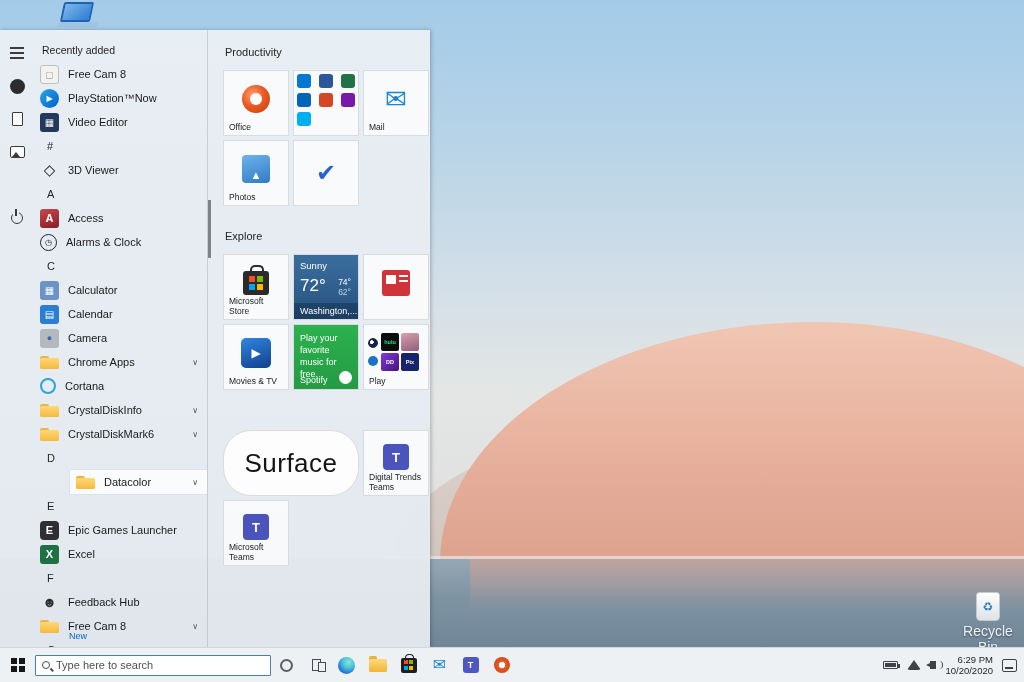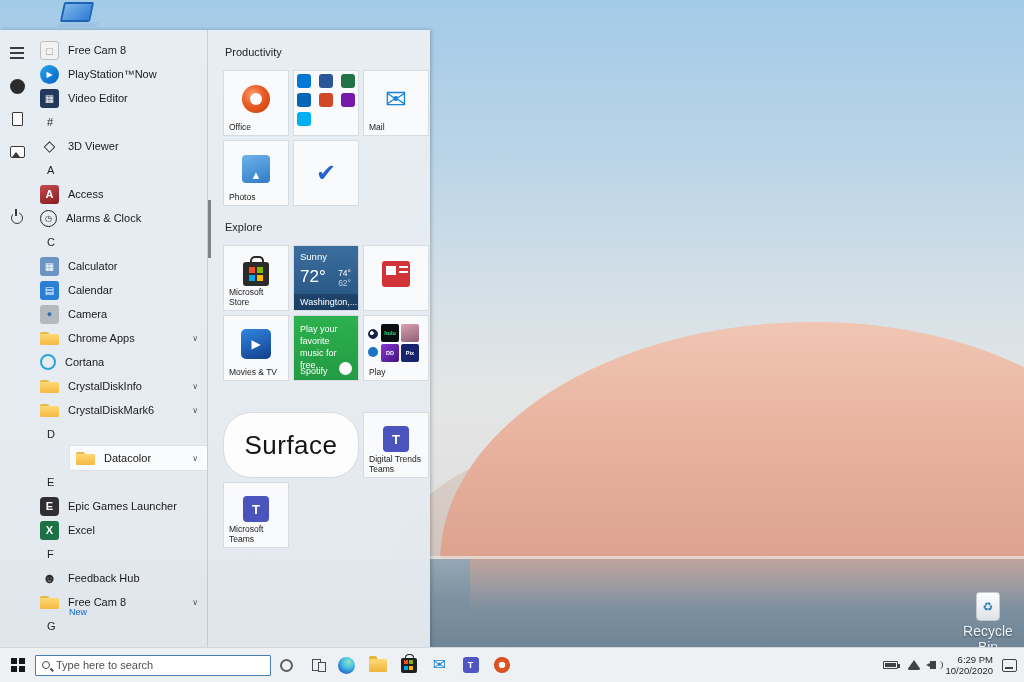--- a/index.html
+++ b/index.html
@@ -63,21 +63,21 @@
   .ai-excel-icon { background:#1e7145; }
   .ai-feedback-hub-icon { color:#2d2d2d; font-size:14px; font-weight:normal; }
   .folder-ic { width:19px; height:19px; margin-right:9px; flex:0 0 auto; position:relative; }
   .folder-ic::before { content:''; position:absolute; left:0; top:3px; width:9px; height:4px; background:#eab54a; border-radius:2px 2px 0 0; }
   .folder-ic::after { content:''; position:absolute; left:0; top:5px; width:19px; height:11px; background:linear-gradient(180deg,#ffd973,#f4b942); border-radius:1.5px; }
 
   
   .tiles { flex:1; position:relative; border-left:1px solid rgba(150,160,172,.4); padding:16px 12px 0 15px; overflow:hidden; }
   .scroll-thumb { position:absolute; left:0; top:170px; width:3px; height:58px; background:#7c8288; }
   .group-header { font-size:11px; color:#242424; height:16px; margin:0 0 8px 2px; }
-  .group-header.gap { margin-top:15px; }
+  .group-header.gap { margin-top:24px; }
   .tile-grid { display:grid; grid-template-columns:repeat(3,66px); gap:4px; }
   .tile { position:relative; width:66px; height:66px; background:rgba(252,253,254,.82); border:1px solid #d7dce1; display:flex; align-items:center; justify-content:center; cursor:pointer; overflow:hidden; }
   .tile.wide { width:136px; grid-column:span 2; }
   .tile-label { position:absolute; left:5px; right:3px; bottom:3px; font-size:8.5px; color:#1b1b1b; line-height:1.2; text-align:left; pointer-events:none; }
 
   .t-office-icon { width:28px; height:28px; border-radius:50%; background:radial-gradient(circle at 38% 35%,#ff9e70 0%,#ea5a24 45%,#c33d05 100%); position:relative; margin-bottom:8px; }
   .t-office-icon::after { content:''; position:absolute; left:8px; top:8px; width:12px; height:12px; border-radius:50%; background:#fdfdfd; }
   .t-mail-icon { font-size:26px; color:#1a84d8; margin-bottom:8px; line-height:1; }
   .t-edge-icon { width:30px; height:30px; border-radius:50%; background:radial-gradient(circle at 62% 30%,#8ee6c6 0%,#46c1e0 38%,#2e86d8 62%,#1b4a9e 100%); margin-bottom:8px; }
   .t-photos-icon { width:28px; height:28px; border-radius:4px; background:linear-gradient(160deg,#6fb2ec,#2f7cc4); display:flex; align-items:flex-end; justify-content:center; margin-bottom:8px; color:#fff; font-size:11px; line-height:1.4; }
@@ -200,20 +200,21 @@
           <span class="ri-pictures"></span>
         </div>
         <div class="rail-btn">
           <span class="ri-settings"></span>
         </div>
         <div class="rail-btn">
           <span class="ri-power"></span>
         </div>
       </div>
     <div class="app-list">
+        <div class="al-header">Recently added</div>
         <div class="al-row">
           <span class="al-ic ai-free-cam-icon">◻</span>
           <span class="al-label">Free Cam 8</span>
         </div>
         <div class="al-row">
           <span class="al-ic ai-playstation-now-icon">▶</span>
           <span class="al-label">PlayStation™Now</span>
         </div>
         <div class="al-row">
           <span class="al-ic ai-video-editor-icon">▦</span>

